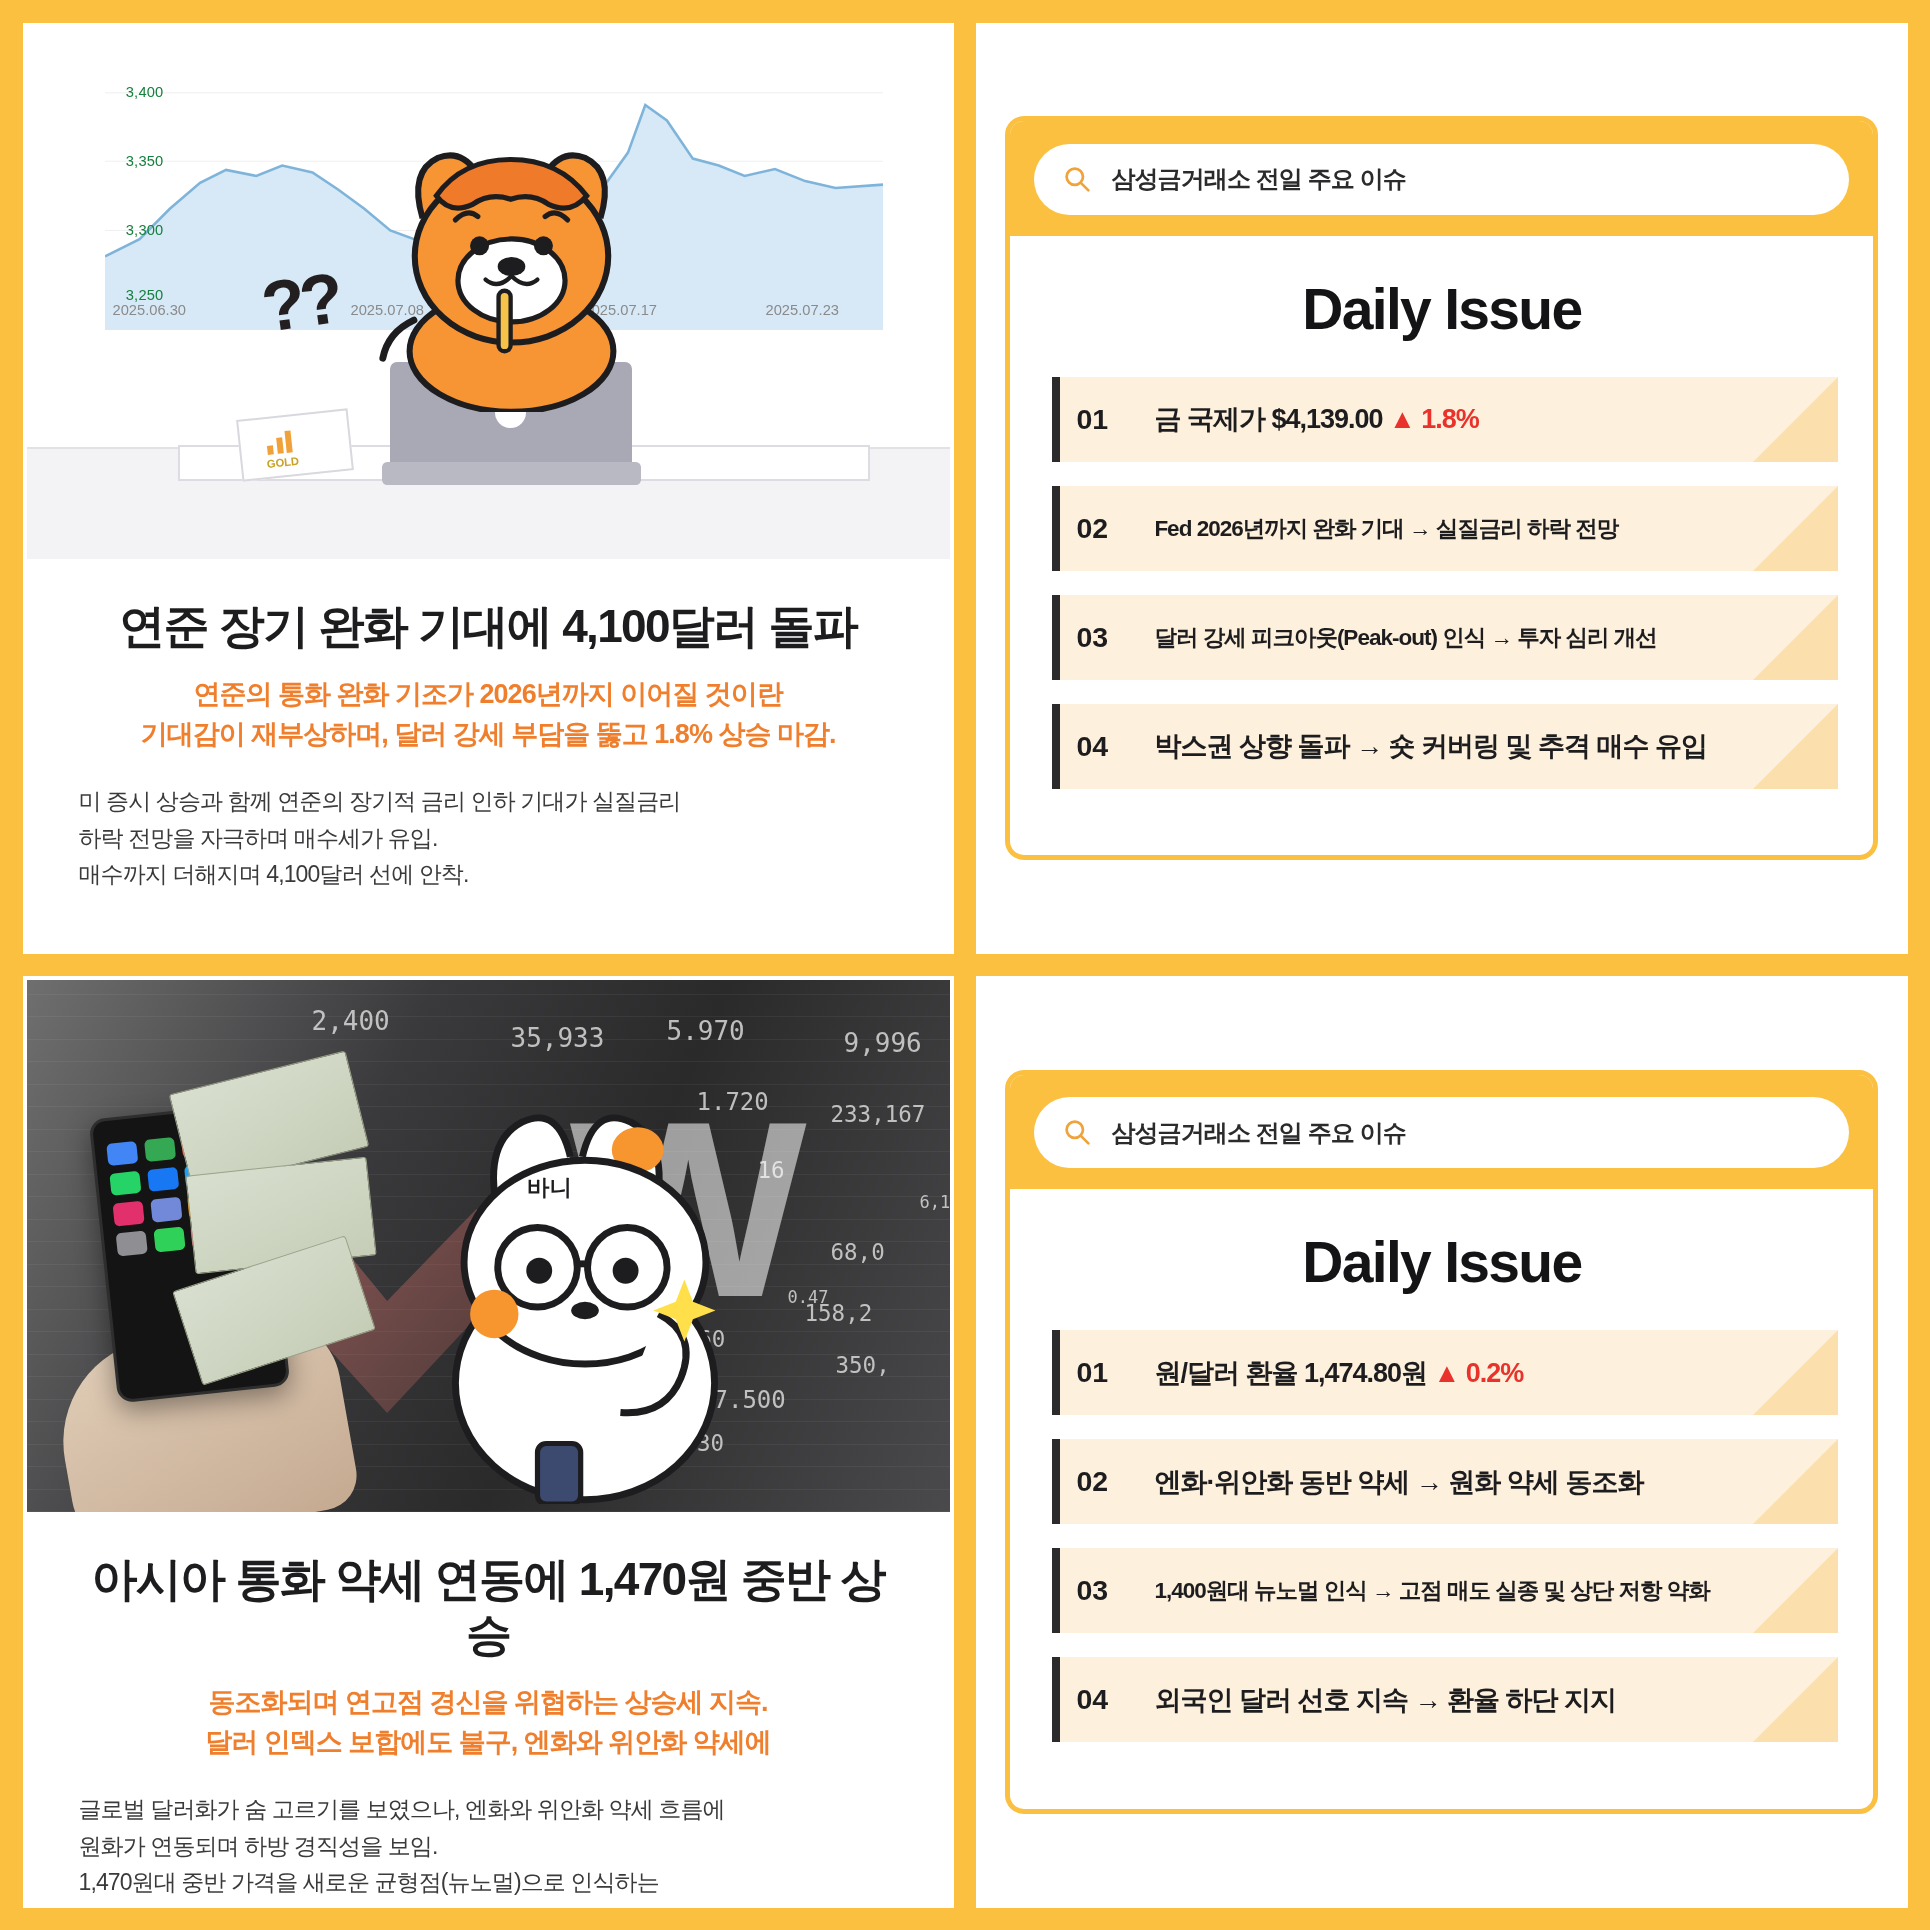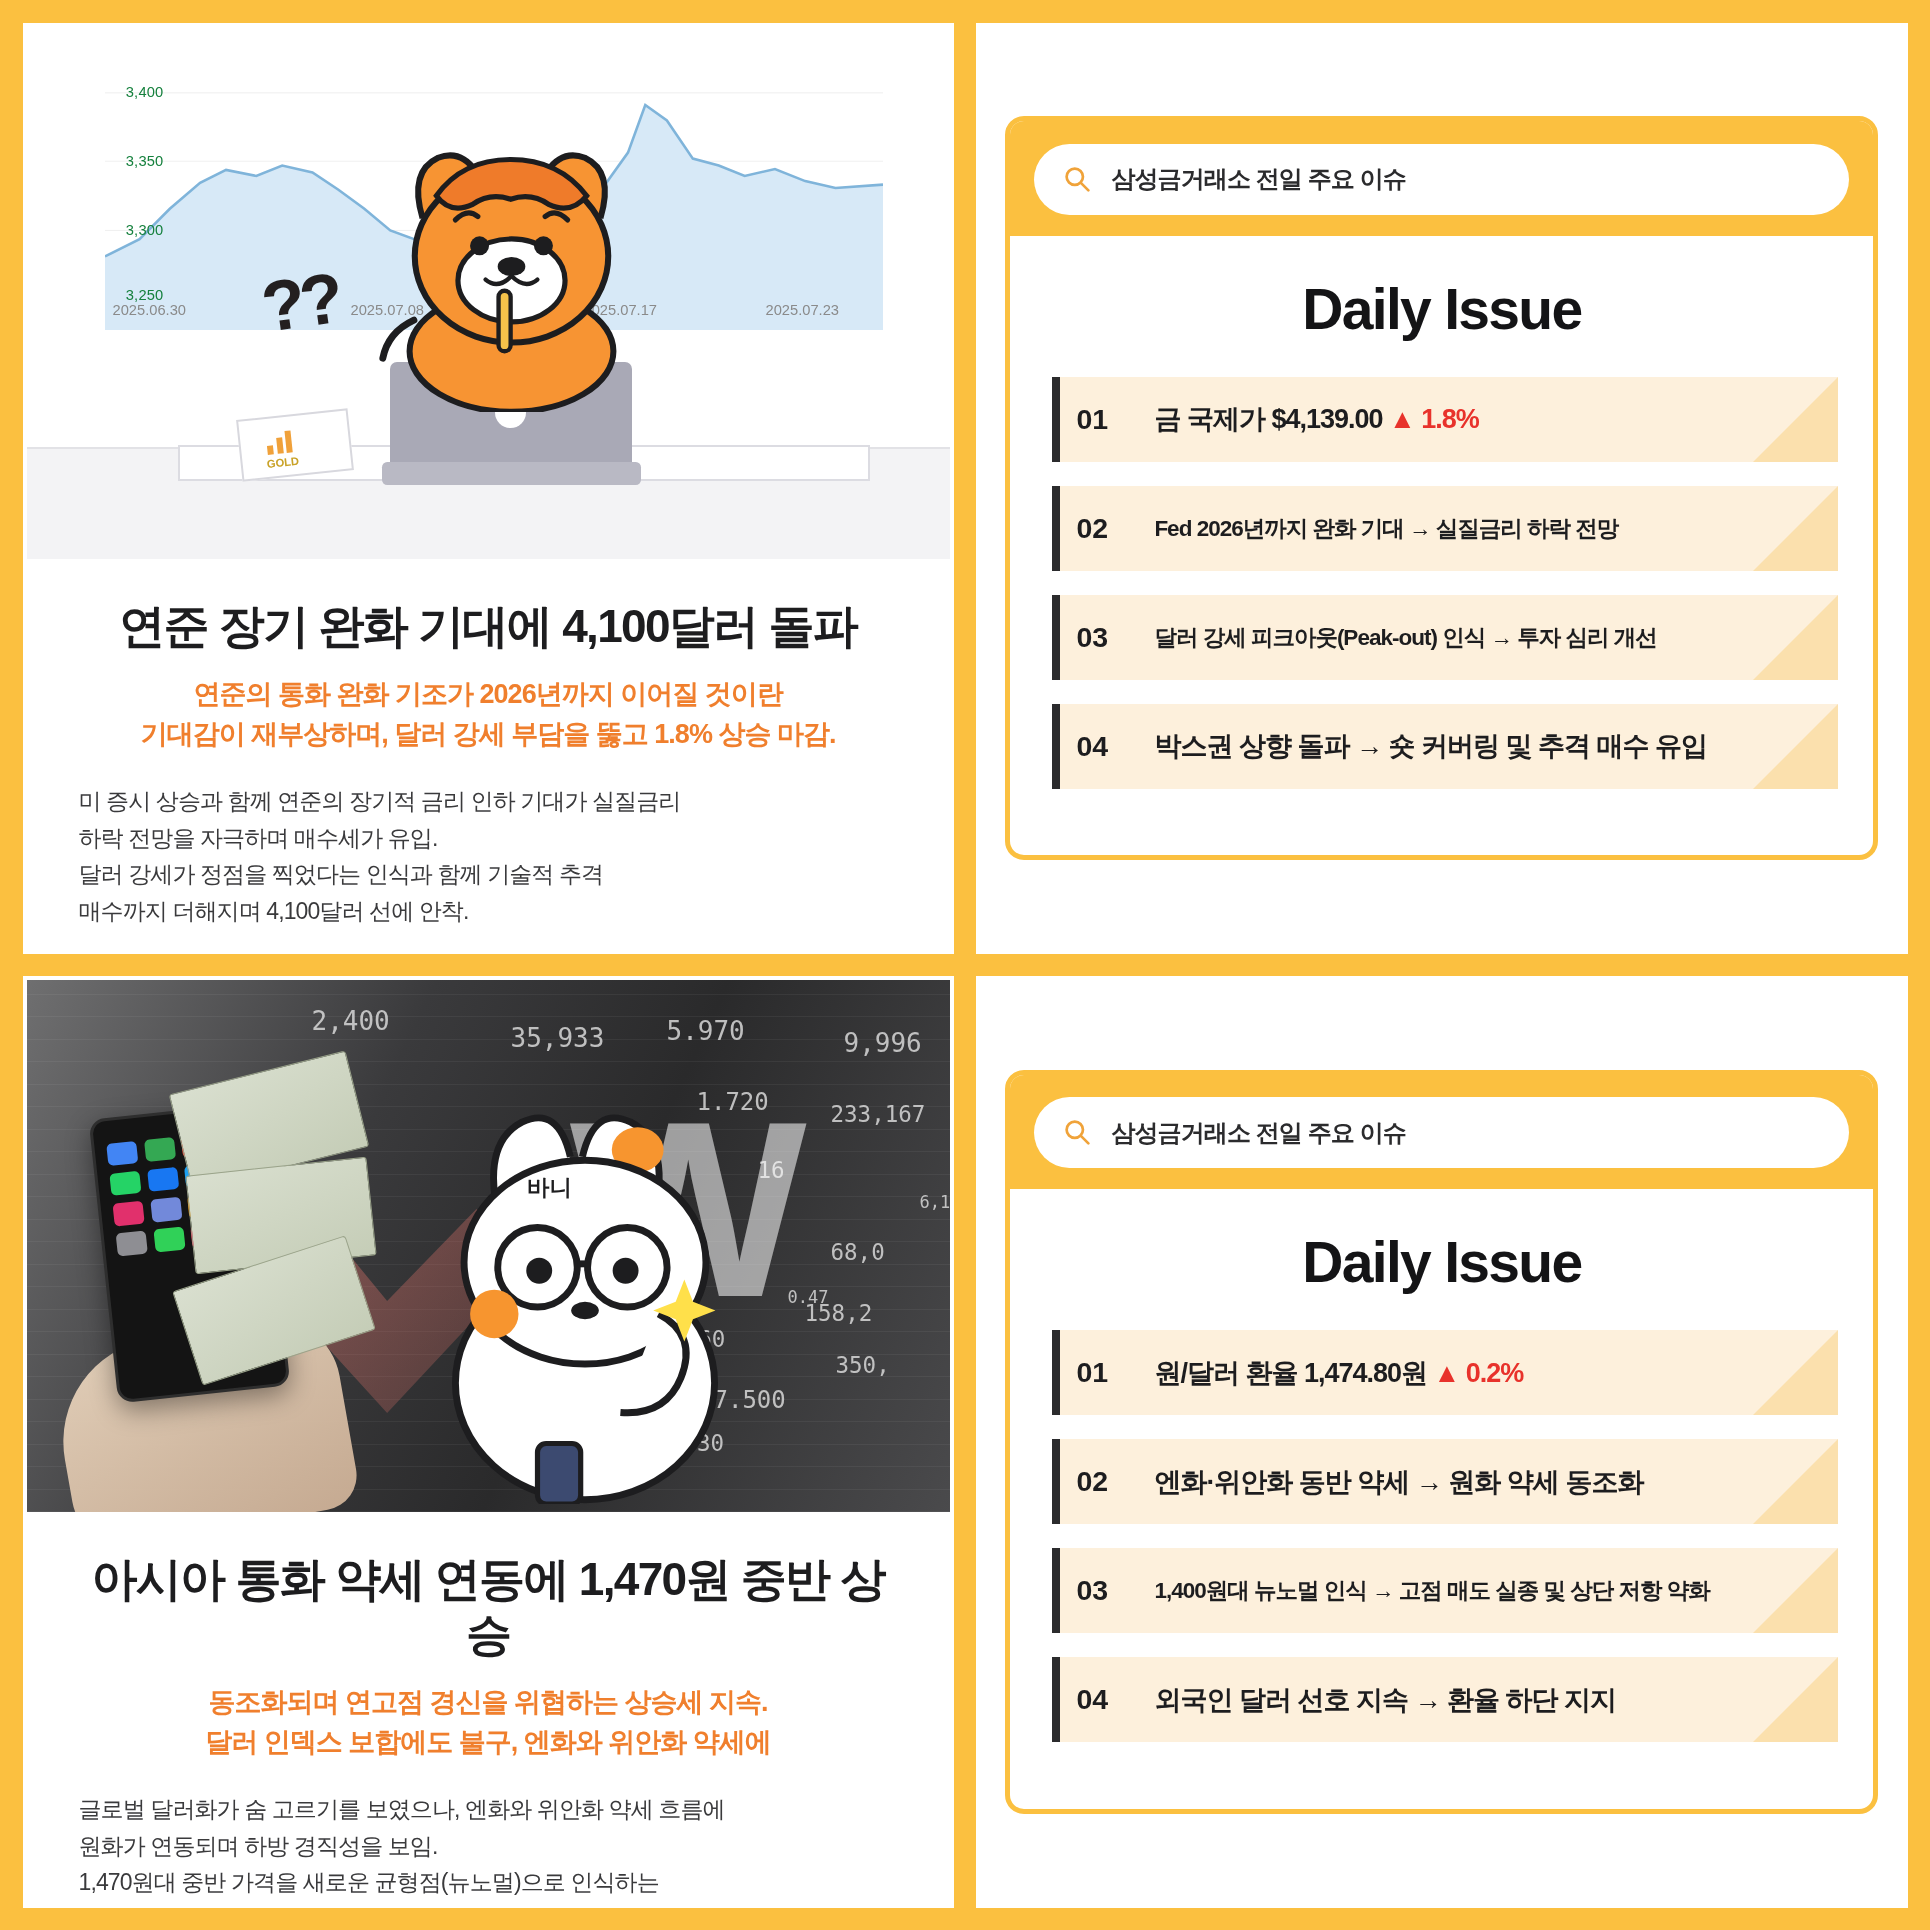--- a/index.html
+++ b/index.html
@@ -267,21 +267,20 @@
 
     <div class="news-body">
       <div class="news-title">연준 장기 완화 기대에 4,100달러 돌파</div>
       <div class="news-sub">
         <div>연준의 통화 완화 기조가 2026년까지 이어질 것이란</div>
         <div>기대감이 재부상하며, 달러 강세 부담을 뚫고 1.8% 상승 마감.</div>
       </div>
       <div class="news-desc">
         <div>미 증시 상승과 함께 연준의 장기적 금리 인하 기대가 실질금리</div>
         <div>하락 전망을 자극하며 매수세가 유입.</div>
-        <div>달러 강세가 정점을 찍었다는 인식과 함께 기술적 추격</div>
         <div>매수까지 더해지며 4,100달러 선에 안착.</div>
       </div>
     </div>
   </div>
 
   <div class="card issue-card">
     <div class="issue-inner">
       <div class="search-band">
         <div class="search-box">
           <svg class="search-icon" viewBox="0 0 32 32">

